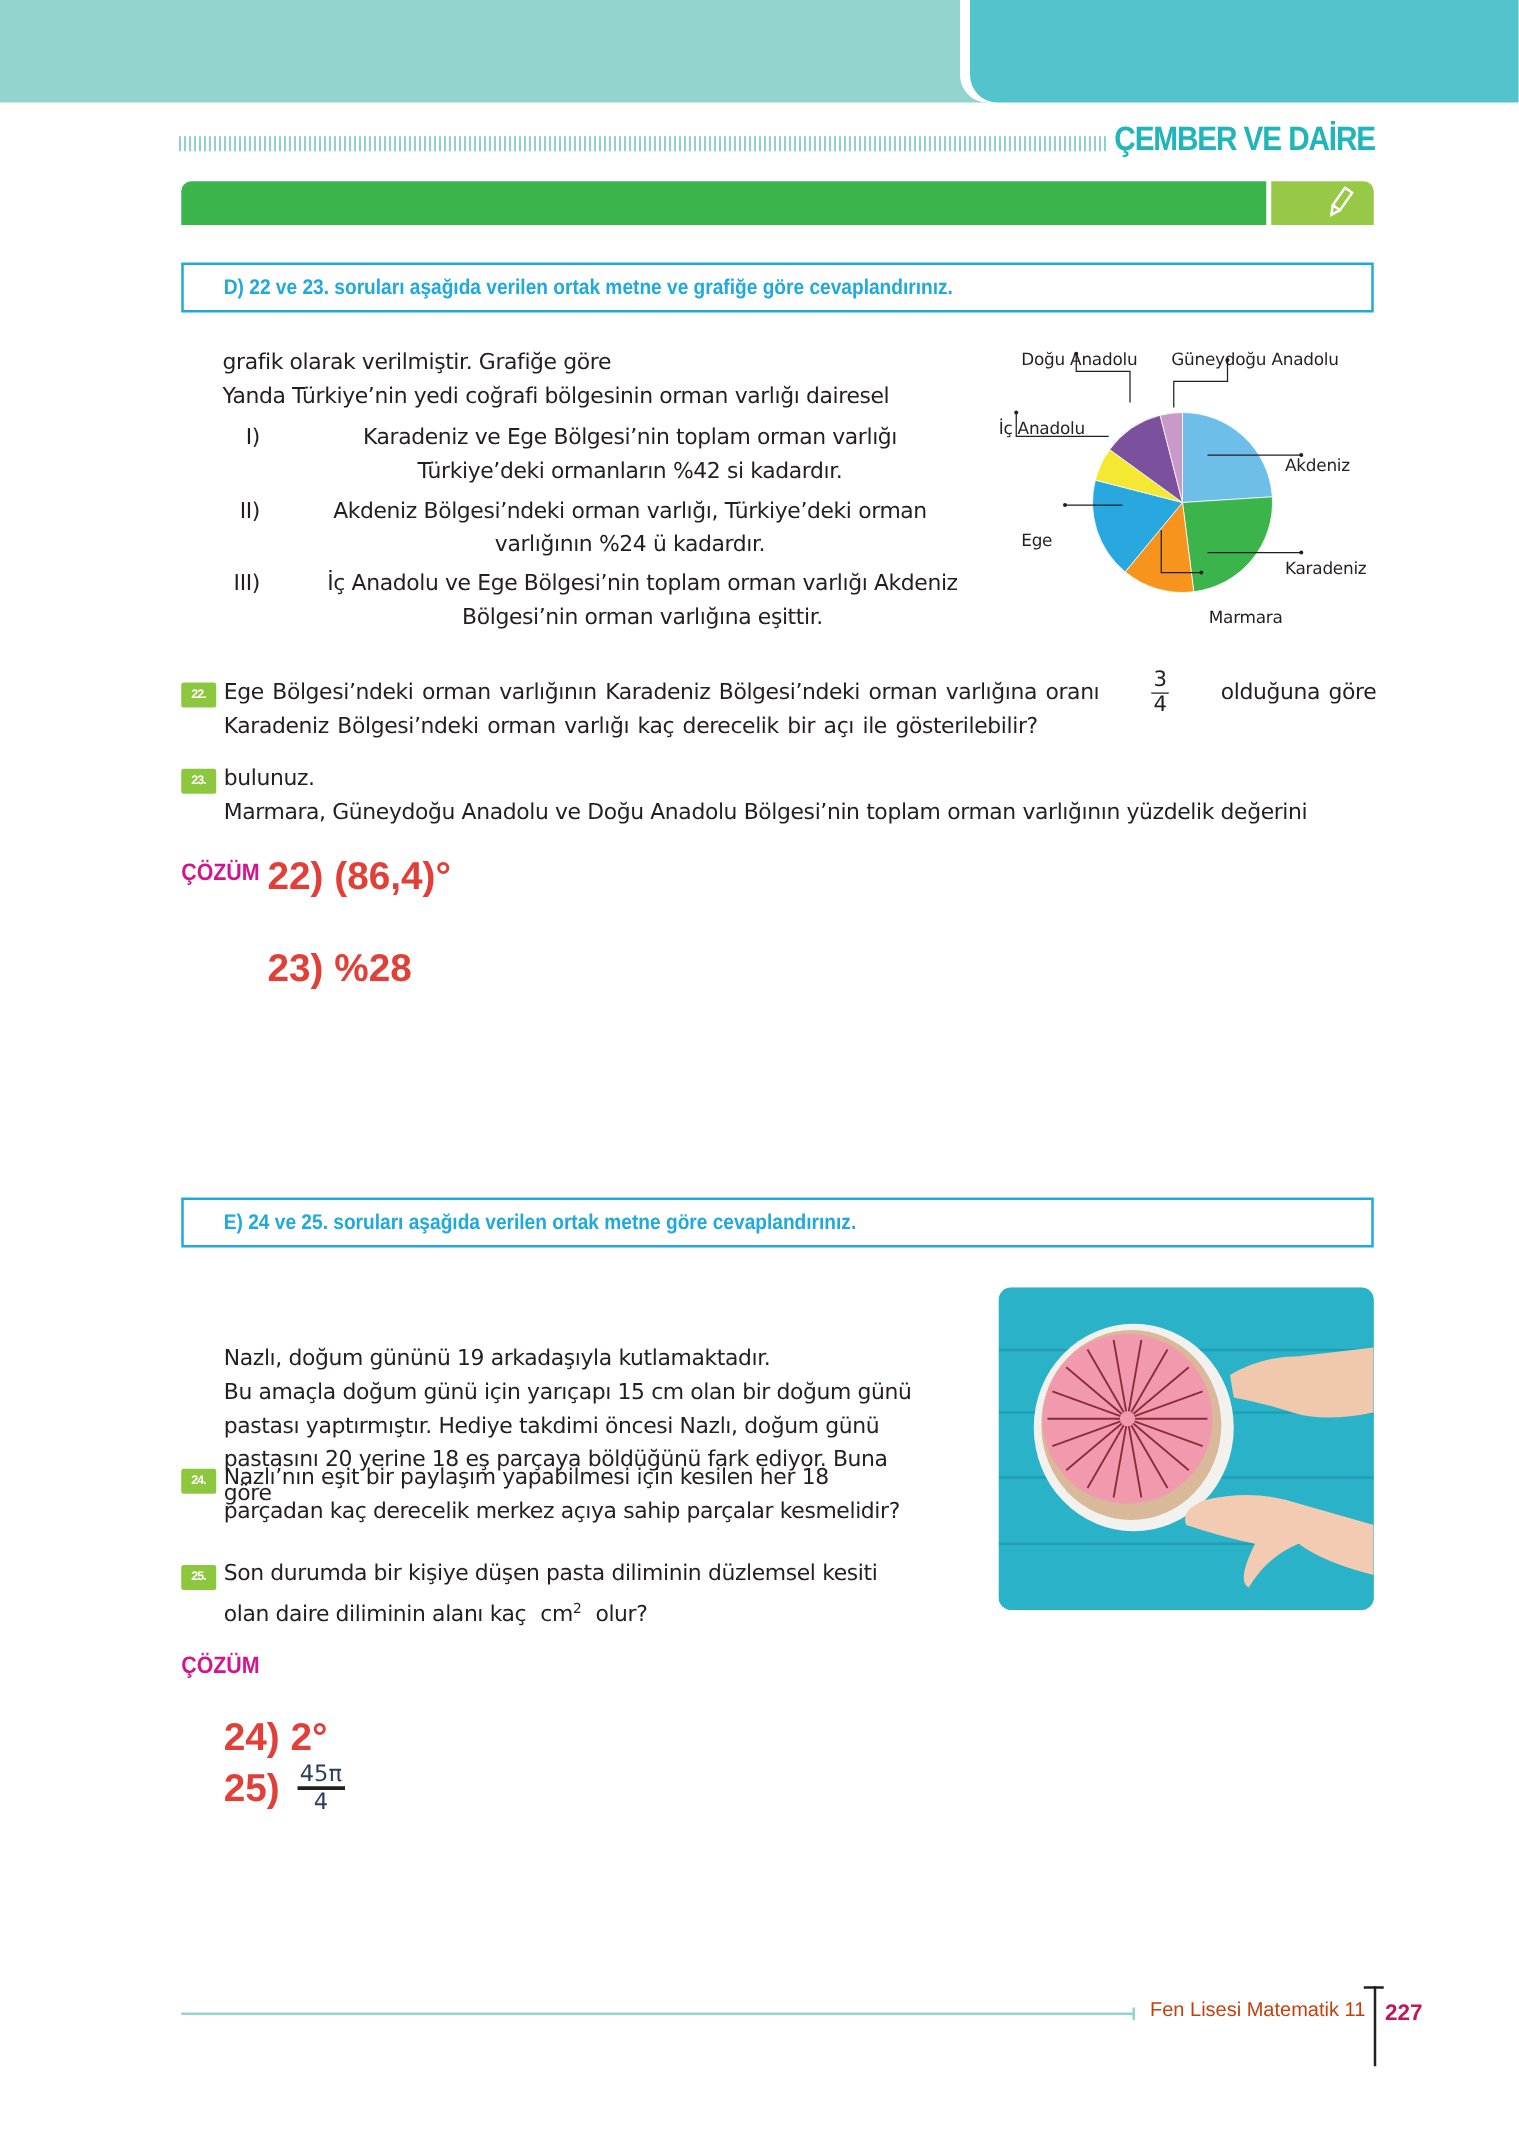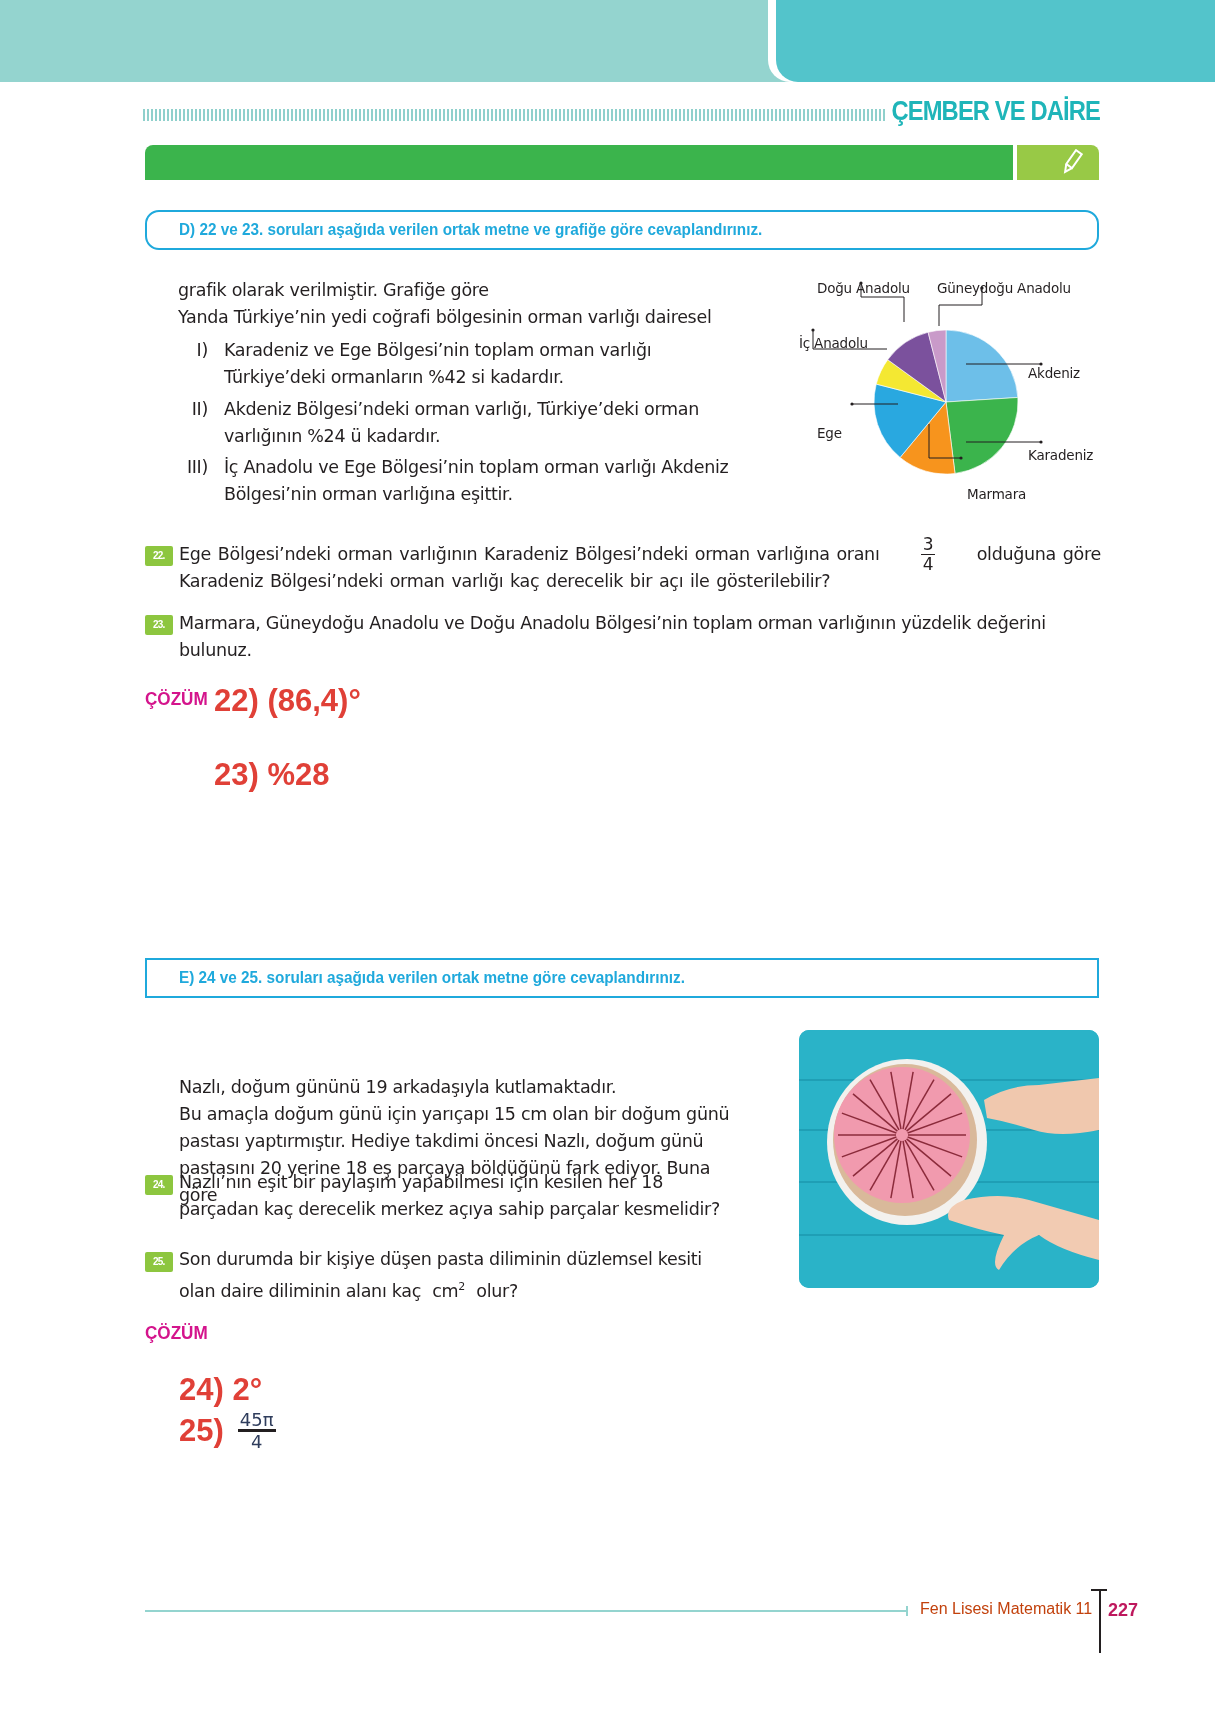--- a/index.html
+++ b/index.html
@@ -17,21 +17,21 @@
   .green-tab { position: absolute; left: 1017px; top: 145px; width: 82px; height: 35px; background: #98c946; border-top-right-radius: 8px; }
   .pencil-icon { position: absolute; right: 14px; top: 4px; width: 26px; height: 26px; }
 
   .section-box { position: absolute; left: 145px; width: 954px; height: 40px; border: 2.5px solid #1fa9dc; }
   .section-box span { position: absolute; left: 32px; top: 8px; font-family: "Liberation Sans", sans-serif; font-weight: bold; font-size: 17px; color: #1fa9dc; transform: scaleX(0.9); transform-origin: left center; white-space: nowrap; }
 
   .body-text { position: absolute; font-family: "DejaVu Sans", sans-serif; font-size: 17.5px; line-height: 27px; color: #231f20; letter-spacing: -0.3px; }
   .intro { left: 178px; top: 277px; width: 600px; }
   .item { position: absolute; font-size: 17.5px; line-height: 27px; letter-spacing: -0.3px; }
   .item .num { position: absolute; text-align: right; width: 40px; }
-  .item .txt { position: absolute; left: 48px; width: 560px; }
+  .item .txt { position: absolute; left: 48px; width: 560px; text-align: center; }
 
   .qnum { display: inline-block; background: #8dc63f; color: #ffffff; font-family: "Liberation Sans", sans-serif; font-weight: bold; font-size: 10px; padding: 2px 8px; line-height: 16px; border-radius: 2px; letter-spacing: -0.8px; position: absolute; }
 
   .cozum { position: absolute; left: 145px; font-family: "Liberation Sans", sans-serif; font-weight: bold; font-size: 19px; color: #d4148c; transform: scaleX(0.9); transform-origin: left center; }
   .answer { position: absolute; font-family: "Liberation Sans", sans-serif; font-weight: bold; font-size: 31px; color: #e04037; line-height: 34px; }
 
   .frac { display: inline-block; text-align: center; vertical-align: middle; font-size: 17px; line-height: 19px; }
   .frac .n { display: block; border-bottom: 1.5px solid #231f20; padding: 0 2px; }
   .frac .d { display: block; }
 
@@ -57,21 +57,21 @@
 <div class="green-bar"></div>
 <div class="green-tab">
   <svg class="pencil-icon" viewBox="0 0 26 26">
     <g transform="rotate(35 13 13)" fill="none" stroke="#ffffff" stroke-width="2">
       <rect x="9.5" y="1" width="7" height="17"></rect>
       <path d="M9.5 18 L13 25 L16.5 18"></path>
     </g>
   </svg>
 </div>
 
-<div class="section-box" style="top:210px;border-radius:14px;">
+<div class="section-box" style="top:210px;">
   <span>D) 22 ve 23. soruları aşağıda verilen ortak metne ve grafiğe göre cevaplandırınız.</span>
 </div>
 
 <div class="body-text intro">
   <div>grafik olarak verilmiştir. Grafiğe göre</div>
   <div>Yanda Türkiye’nin yedi coğrafi bölgesinin orman varlığı dairesel</div>
 </div>
 
 <div class="item" style="left:150px; top:337px;">
   <span class="num" style="left:18px;">I)</span>
@@ -136,22 +136,22 @@
       <span class="n">3</span>
       <span class="d">4</span>
     </span>
     <span>olduğuna göre</span>
   </div>
   <div>Karadeniz Bölgesi’ndeki orman varlığı kaç derecelik bir açı ile gösterilebilir?</div>
 </div>
 
 <span class="qnum" style="left:145px; top:615px;">23.</span>
 <div class="body-text" style="left:179px; top:610px; width:922px;">
+  <div>bulunuz.</div>
   <div>Marmara, Güneydoğu Anadolu ve Doğu Anadolu Bölgesi’nin toplam orman varlığının yüzdelik değerini</div>
-  <div>bulunuz.</div>
 </div>
 
 <div class="cozum" style="top:688px;">ÇÖZÜM</div>
 <div class="answer" style="left:214px; top:684px;">22) (86,4)°</div>
 <div class="answer" style="left:214px; top:758px;">23) %28</div>
 
 <div class="section-box" style="top:958px;">
   <span>E) 24 ve 25. soruları aşağıda verilen ortak metne göre cevaplandırınız.</span>
 </div>
 

